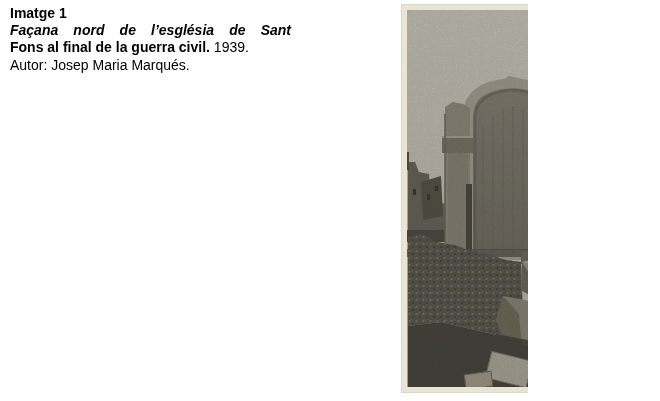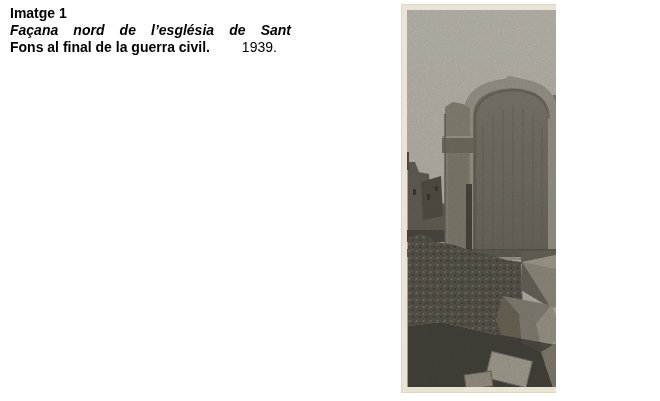--- a/index.html
+++ b/index.html
@@ -2,55 +2,55 @@
 <html><head>
 <meta charset="utf-8">
 <style>
   html,body{margin:0;padding:0;background:#ffffff;}
   .screen{
     position:relative;
     width:528px;height:401px;
     background:#ffffff;
     overflow:hidden;
     font-family:"Liberation Sans", sans-serif;
-    padding-left:28px;
   }
   .caption{
     position:absolute;
     left:10px;top:5px;width:281px;
     font-size:14px;line-height:17.2px;
     color:#000000;
     -webkit-font-smoothing:antialiased;
   }
   .cap-line{white-space:nowrap;}
   .bold{font-weight:bold;}
   .justify{
     white-space:normal;
     text-align:justify;
     text-align-last:justify;
     font-style:italic;
   }
-  .year{font-weight:normal;margin-left:28px;}
+  .year{font-weight:normal;}
   .photo{
     position:absolute;
     left:401px;top:4px;
     width:255px;height:389px;
   }
   .photo svg{display:block;width:255px;height:389px;}
 </style>
 </head>
 <body>
 
 <div class="screen">
 
   <div class="caption">
     <div class="cap-line bold">Imatge 1</div>
     <div class="cap-line bold justify">Façana nord de l’església de Sant</div>
     <div class="cap-line"><span class="bold">Fons al final de la guerra civil.</span>
 <span class="year">1939.</span></div>
+    <div class="cap-line">Autor: Josep Maria Marqués.</div>
   </div>
 
   <div class="photo">
     <svg viewBox="0 0 255 389" xmlns="http://www.w3.org/2000/svg">
       <defs>
         <linearGradient id="skyg" x1="0" y1="0" x2="0" y2="1">
           <stop offset="0" stop-color="#d0ccc3"></stop>
           <stop offset="1" stop-color="#c1bdb4"></stop>
         </linearGradient>
         <linearGradient id="towerg" x1="0" y1="0" x2="1" y2="0">

